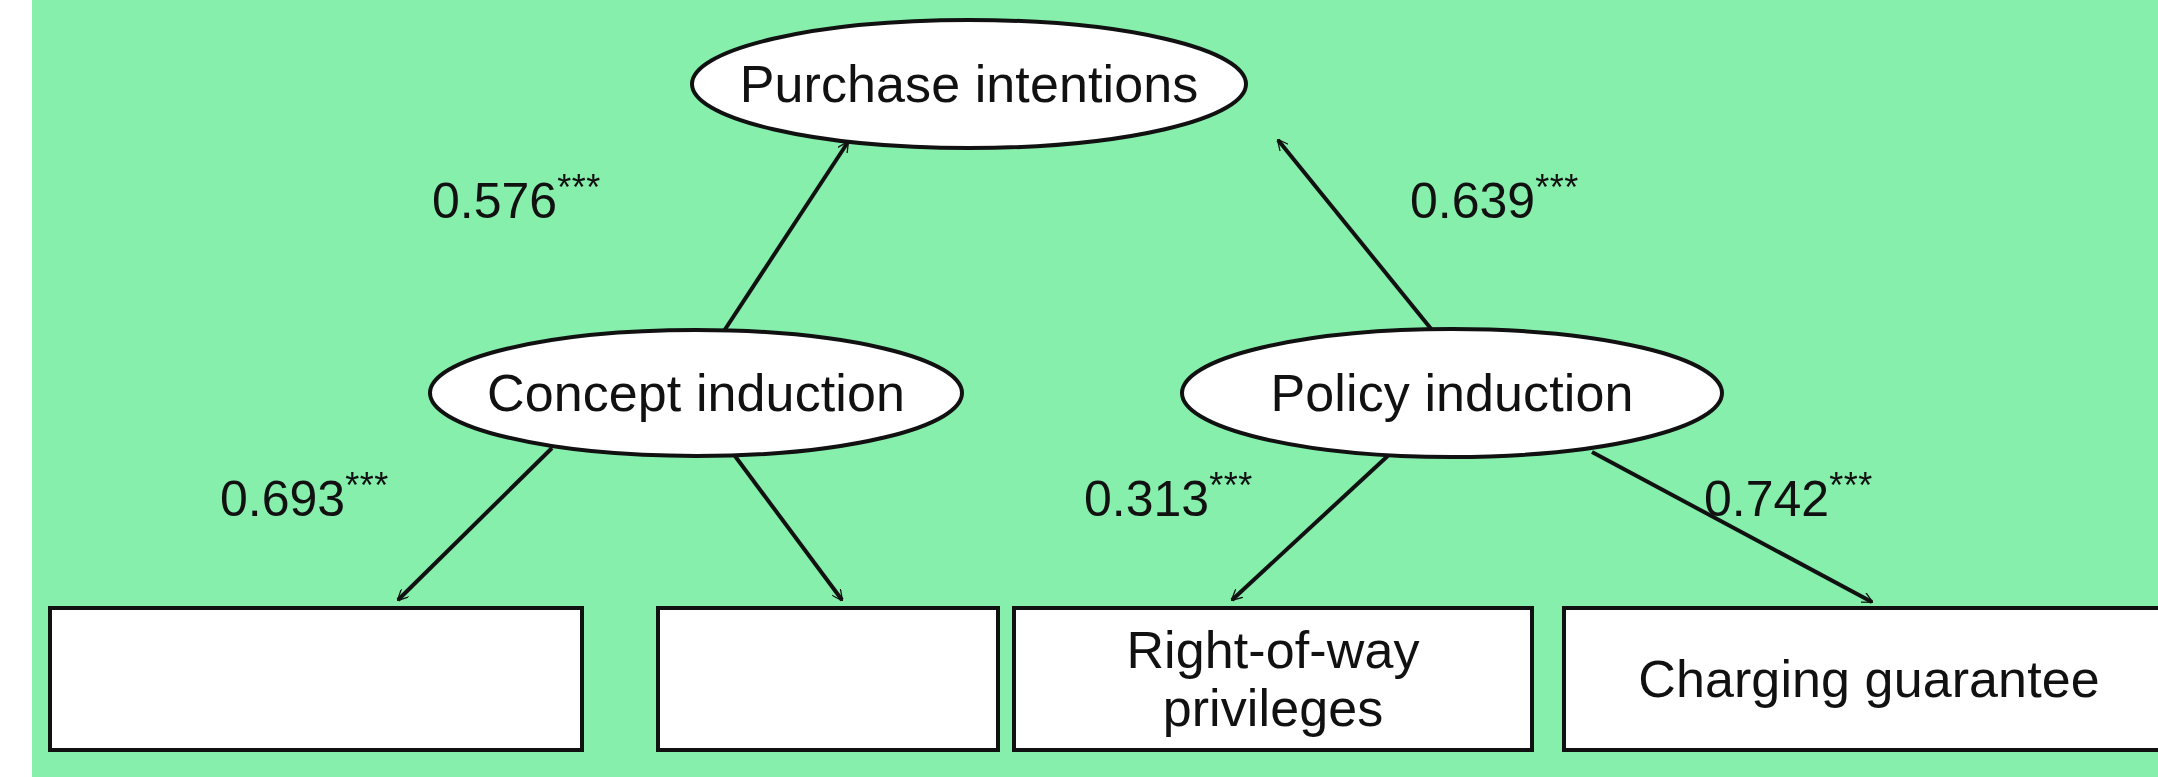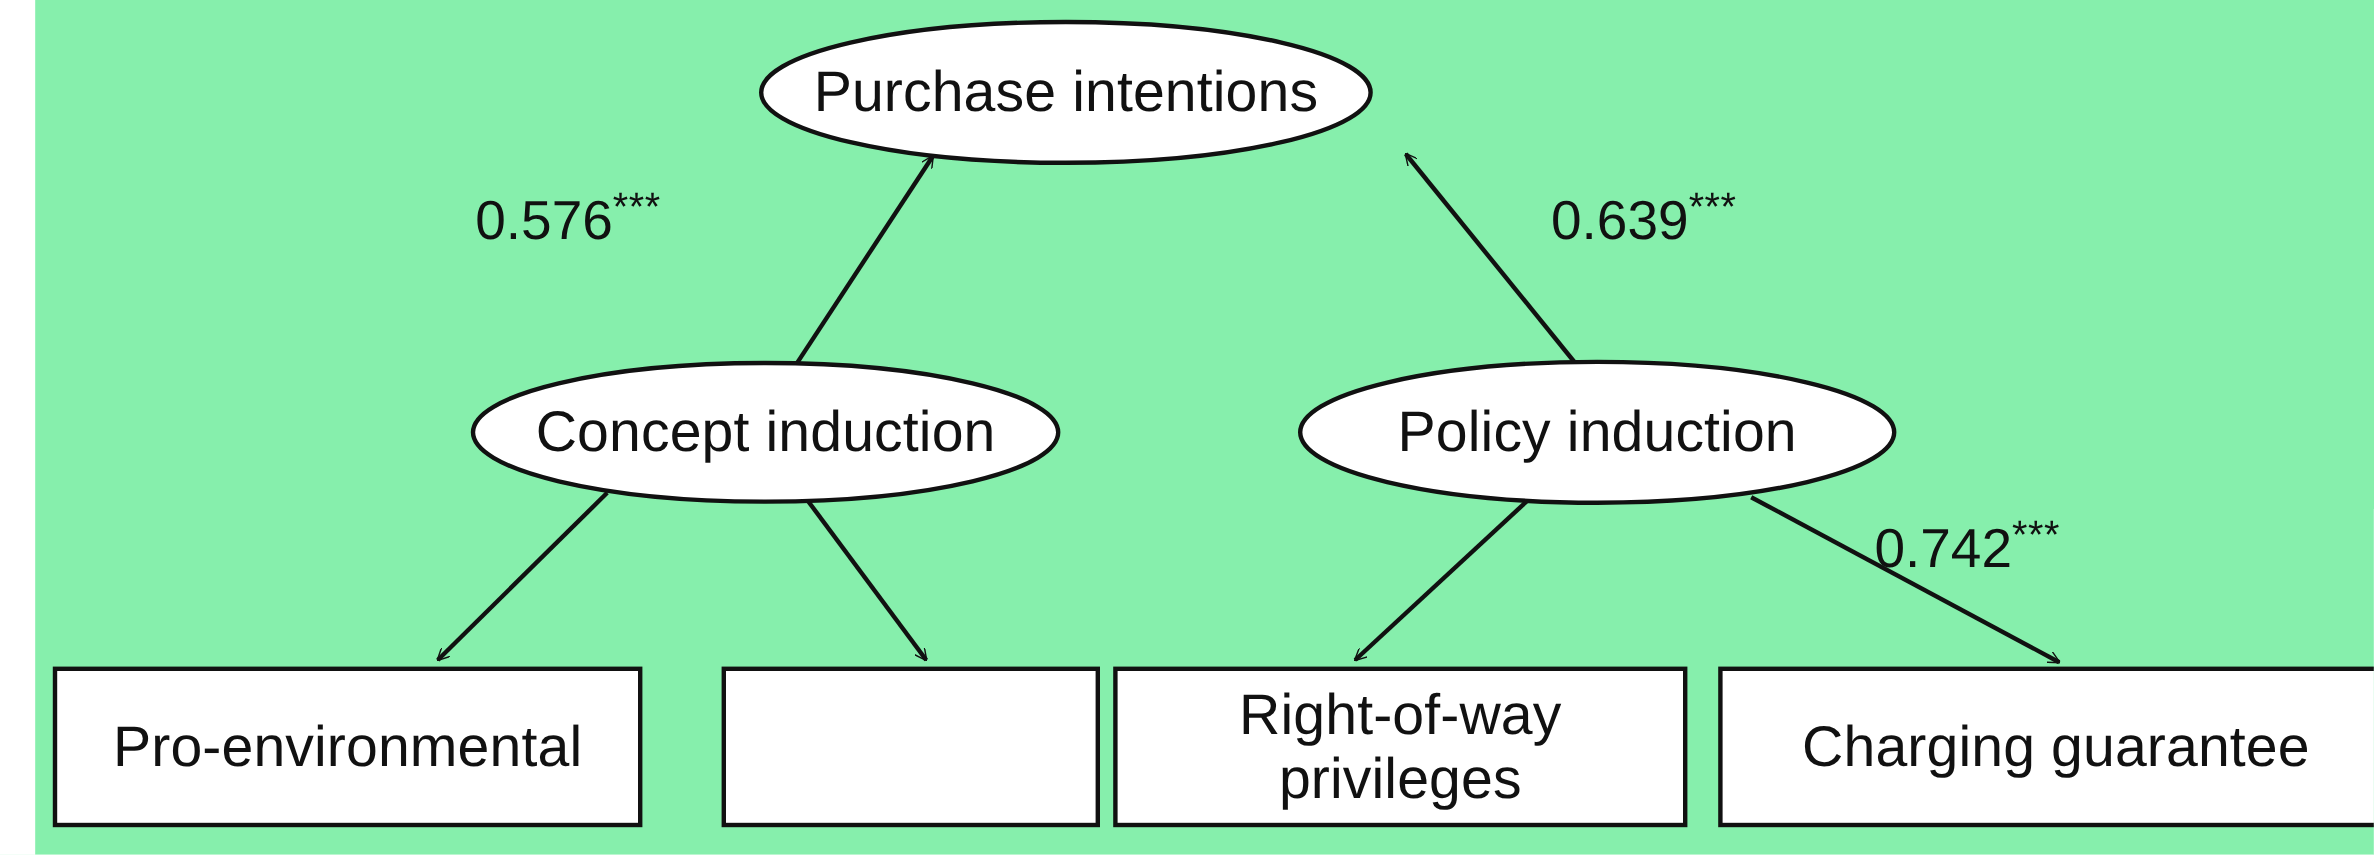--- a/index.html
+++ b/index.html
@@ -107,42 +107,45 @@
   </div>
 
   <div class="node ellipse-node" style="left:398px; top:330px; width:532px; height:126px;">
     <span class="node-label">Concept induction</span>
   </div>
 
   <div class="node ellipse-node" style="left:1150px; top:329px; width:540px; height:128px;">
     <span class="node-label">Policy induction</span>
   </div>
 
-  <div class="node rect-node" style="left:18px; top:608px; width:532px; height:142px;">
-    <span class="node-label">Pro-environmental</span>
-  </div>
 
 
   <div class="node rect-node" style="left:1532px; top:608px; width:610px; height:142px;">
     <span class="node-label">Charging guarantee</span>
   </div>
 
   <div class="node rect-node" style="left:982px; top:608px; width:518px; height:142px;">
     <span class="node-label">Right-of-way
 privileges</span>
   </div>
 
   <div class="coef" style="left:400px; top:170px;">
     <span>0.576</span><span class="stars">***</span>
   </div>
 
   <div class="coef" style="left:1378px; top:170px;">
     <span>0.639</span><span class="stars">***</span>
   </div>
 
+  <div class="coef" style="left:188px; top:468px;">
+    <span>0.693</span><span class="stars">***</span>
+  </div>
 
 
+  <div class="coef" style="left:1052px; top:468px;">
+    <span>0.313</span><span class="stars">***</span>
+  </div>
 
   <div class="coef" style="left:1672px; top:468px;">
     <span>0.742</span><span class="stars">***</span>
   </div>
 
 </div>
 
 </body></html>

